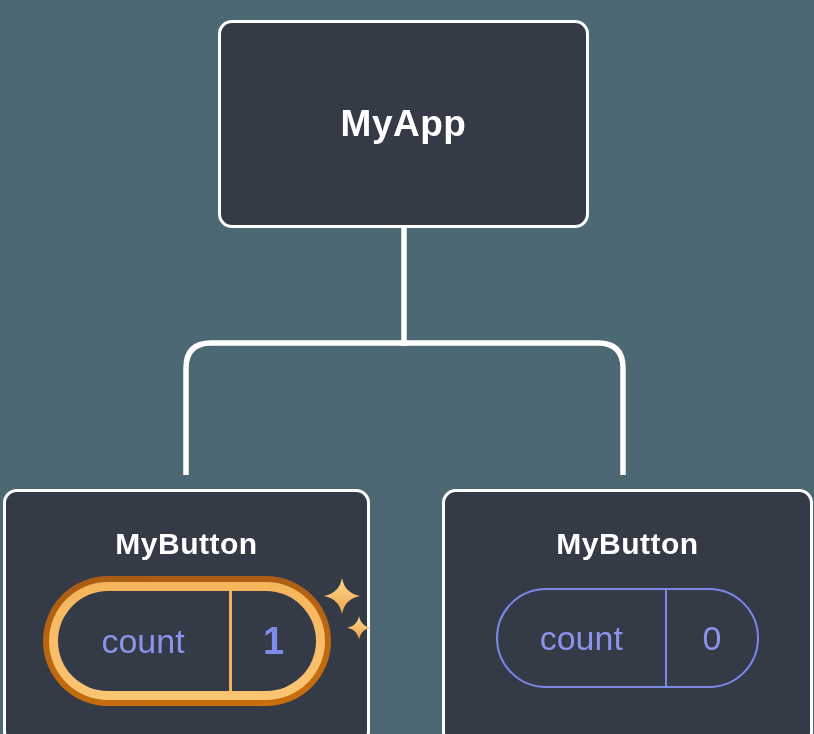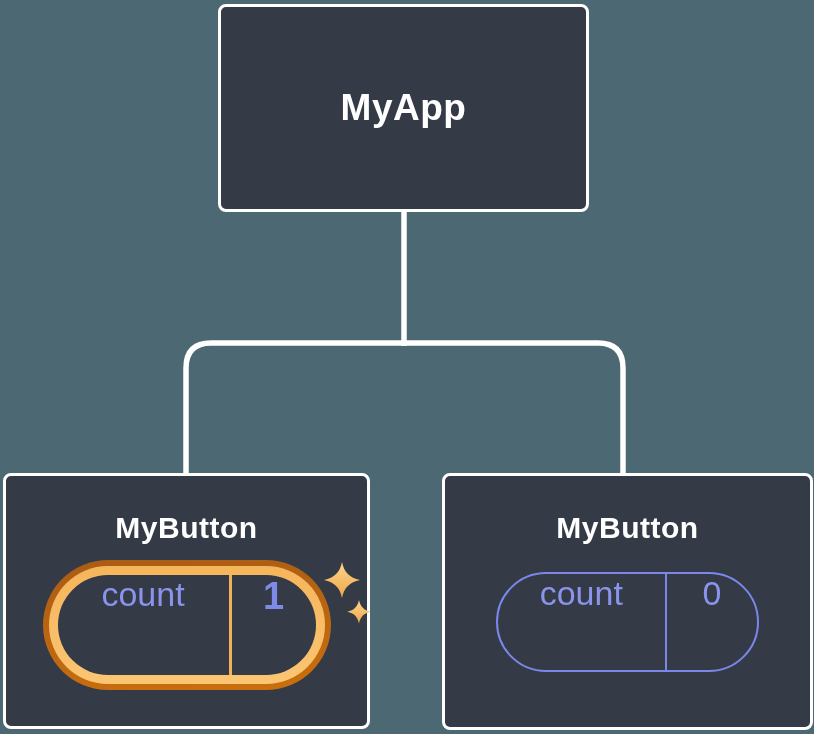--- a/index.html
+++ b/index.html
@@ -17,26 +17,27 @@
   }
   .connectors {
     position: absolute;
     inset: 0;
     z-index: 0;
   }
   .node {
     position: absolute;
     background: var(--box, #343A46);
     border: 3px solid var(--line, #FFFFFF);
-    border-radius: 8px;
+    border-radius: 14px;
     box-sizing: border-box;
     z-index: 1;
     display: flex;
     flex-direction: column;
     align-items: center;
+    margin-top: 16px;
   }
   .node-root {
     left: 218px; top: 4px;
     width: 371px; height: 208px;
     justify-content: center;
   }
   .node-child-left {
     left: 3px; top: 473px;
     width: 367px; height: 256px;
   }
@@ -67,21 +68,21 @@
   .pill-glow-inner {
     border-radius: 999px;
     background: linear-gradient(180deg, var(--orange-inner-a, #F5B55B), var(--orange-inner-b, #FBC573));
     padding: 9px;
   }
   .pill {
     box-sizing: border-box;
     border-radius: 999px;
     background: var(--box, #343A46);
     display: flex;
-    align-items: flex-start;
+    align-items: center;
   }
   .pill-highlight-core {
     width: 258px;
     height: 100px;
   }
   .pill-plain {
     margin-top: 26px;
     width: 263px;
     height: 100px;
     border: 2.5px solid var(--purple-border, #7B87E9);

